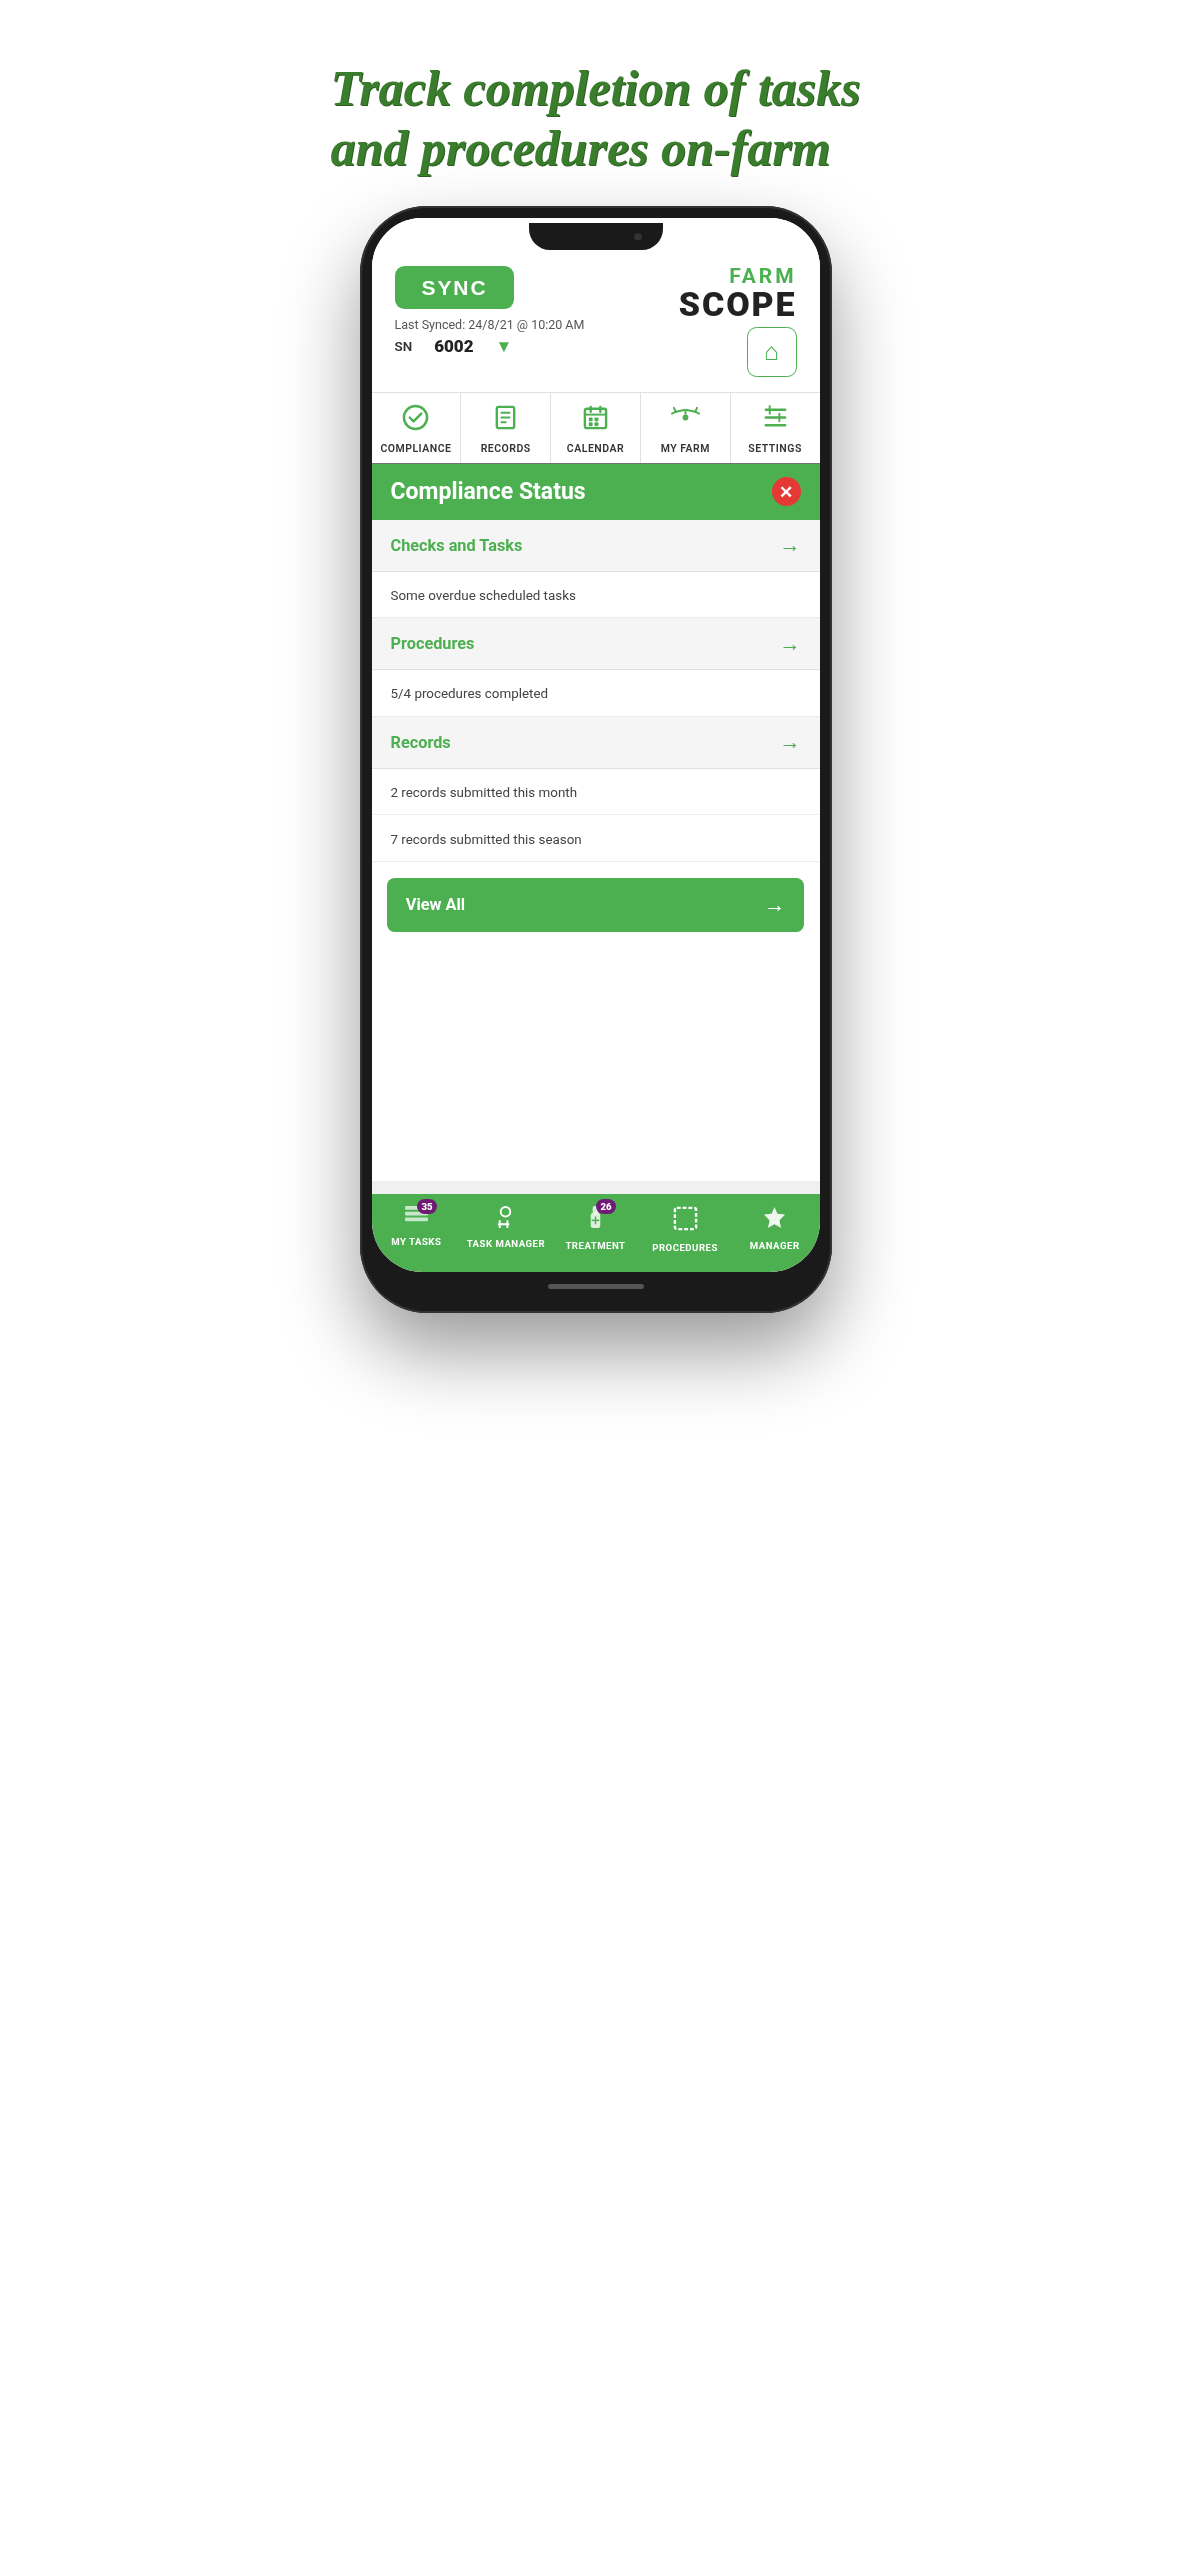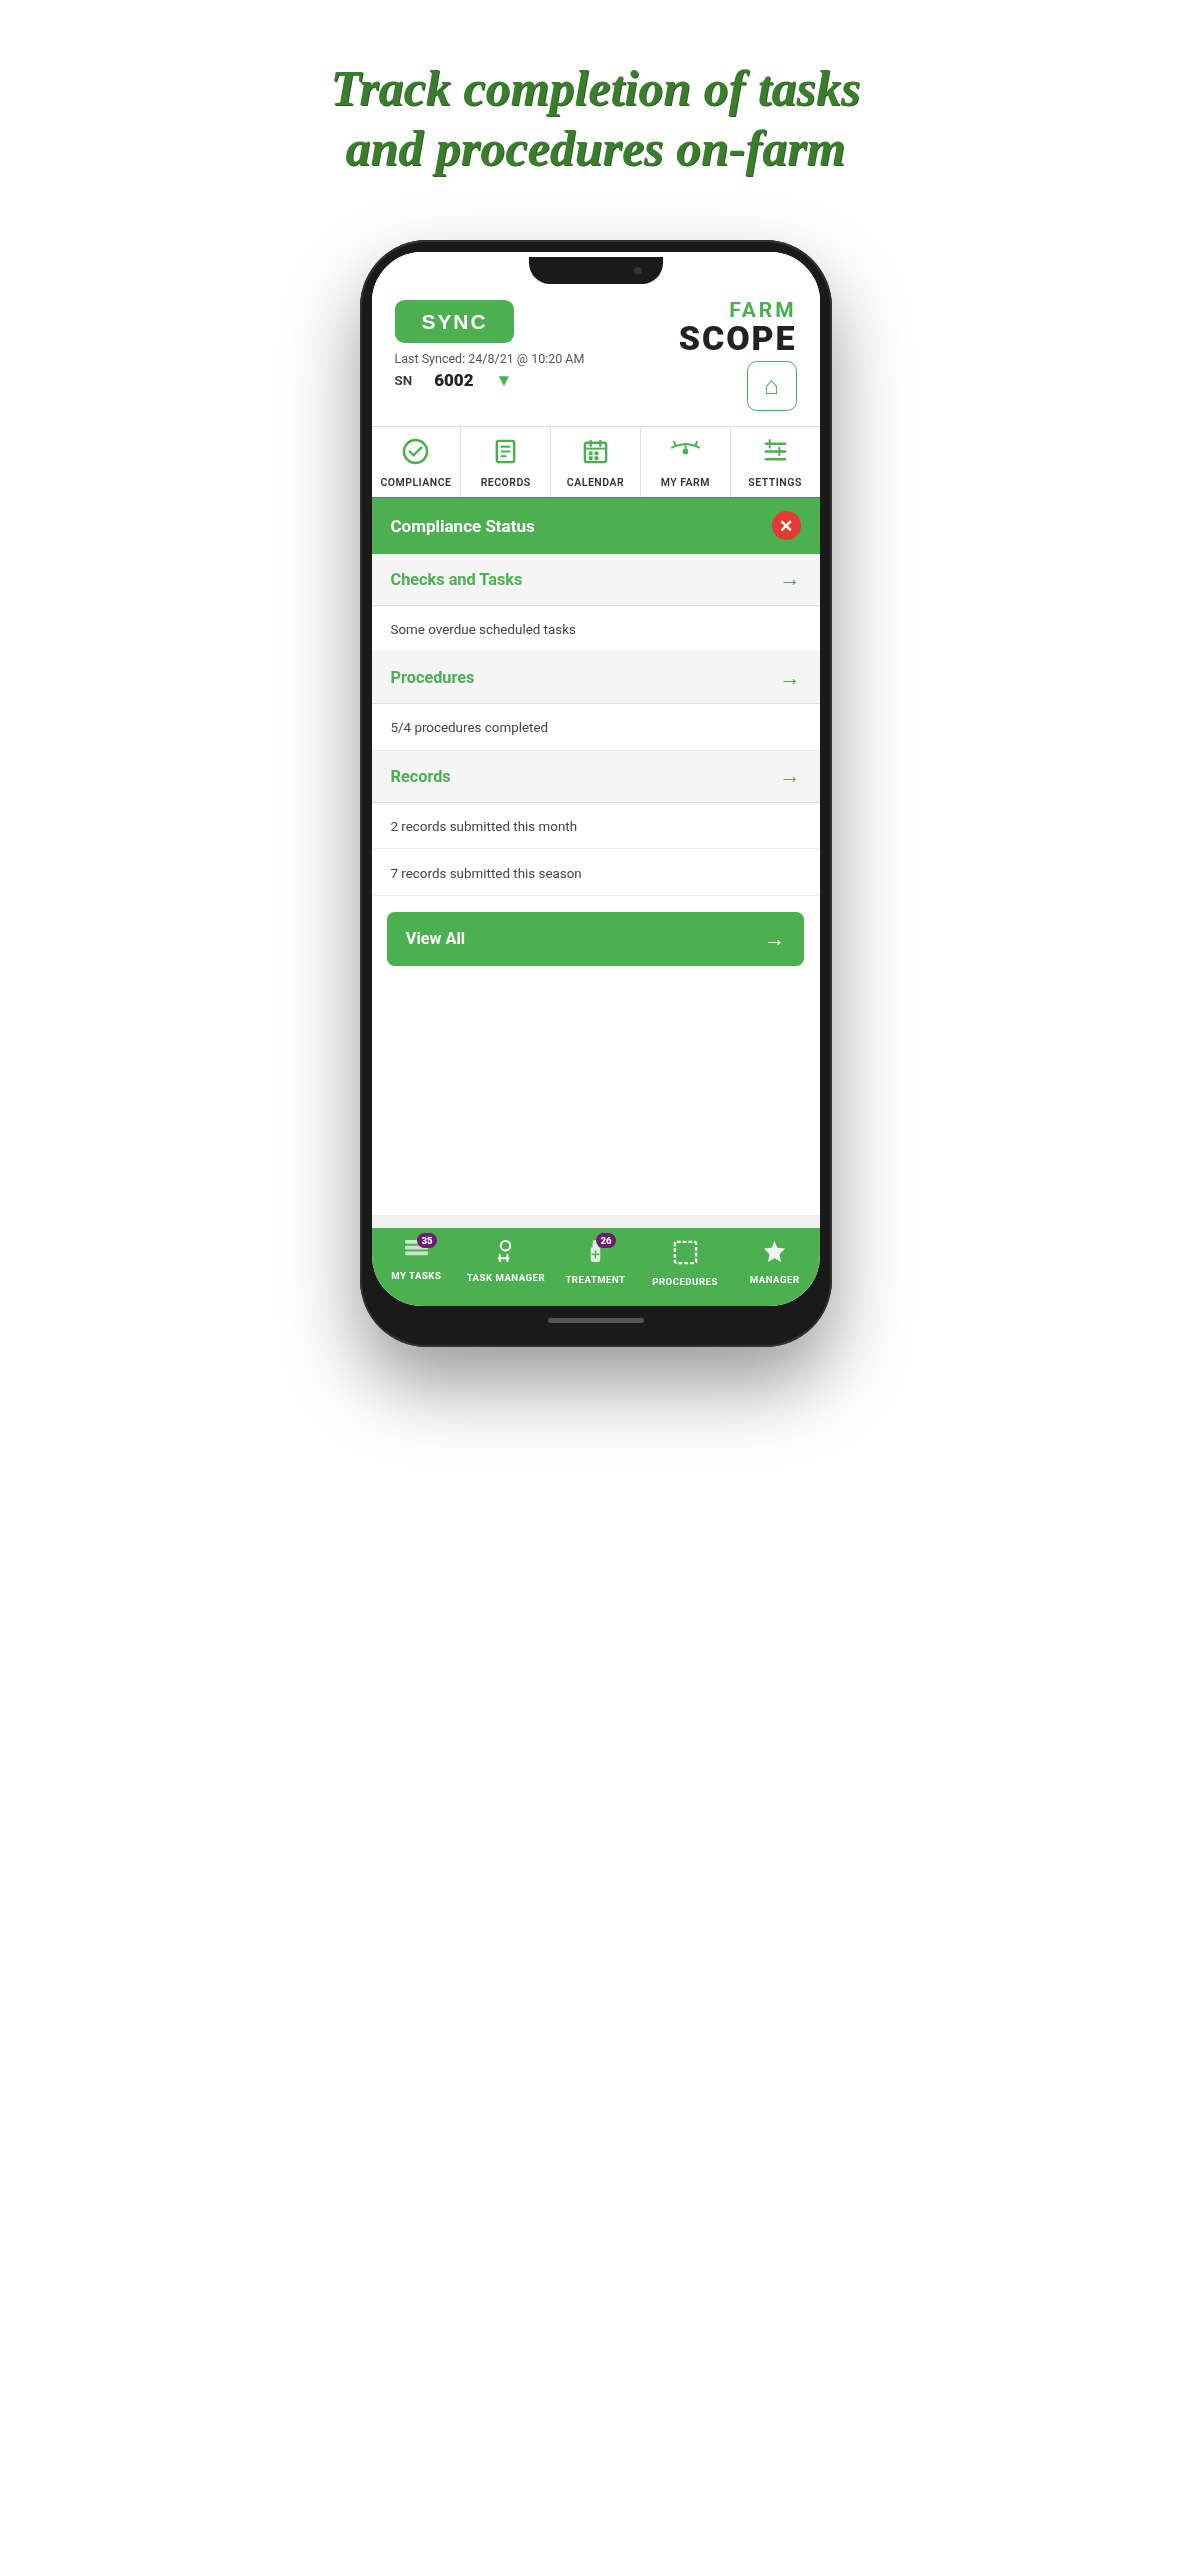--- a/index.html
+++ b/index.html
@@ -8,22 +8,21 @@
       display: flex;
       flex-direction: column;
       align-items: center;
       font-family: -apple-system, BlinkMacSystemFont, 'Segoe UI', Roboto, sans-serif;
       padding: 29px 0 38px;
       min-height: 2576px;
       width: 1191px;
     }
 
     .headline {
-      text-align: center;
-      margin-bottom: 62px;
+      margin-bottom: 28px;
       margin-top: 29px;
     }
     .headline h1 {
       font-size: 50px;
       font-weight: 900;
       color: #3a7d2c;
       font-style: italic;
       line-height: 1.2;
       font-family: Georgia, serif;
       text-shadow: 1px 1px 0 #2d6022;
@@ -195,21 +194,21 @@
     .compliance-status-bar {
       background: #4caf50;
       display: flex;
       align-items: center;
       justify-content: space-between;
       padding: 13.4px 19px;
       margin: 0;
     }
     .compliance-status-title {
       color: #fff;
-      font-size: 17px;
+      font-size: 23px;
       font-weight: 700;
     }
     .close-btn {
       width: 29px;
       height: 29px;
       background: #e53935;
       border-radius: 50%;
       display: flex;
       align-items: center;
       justify-content: center;

